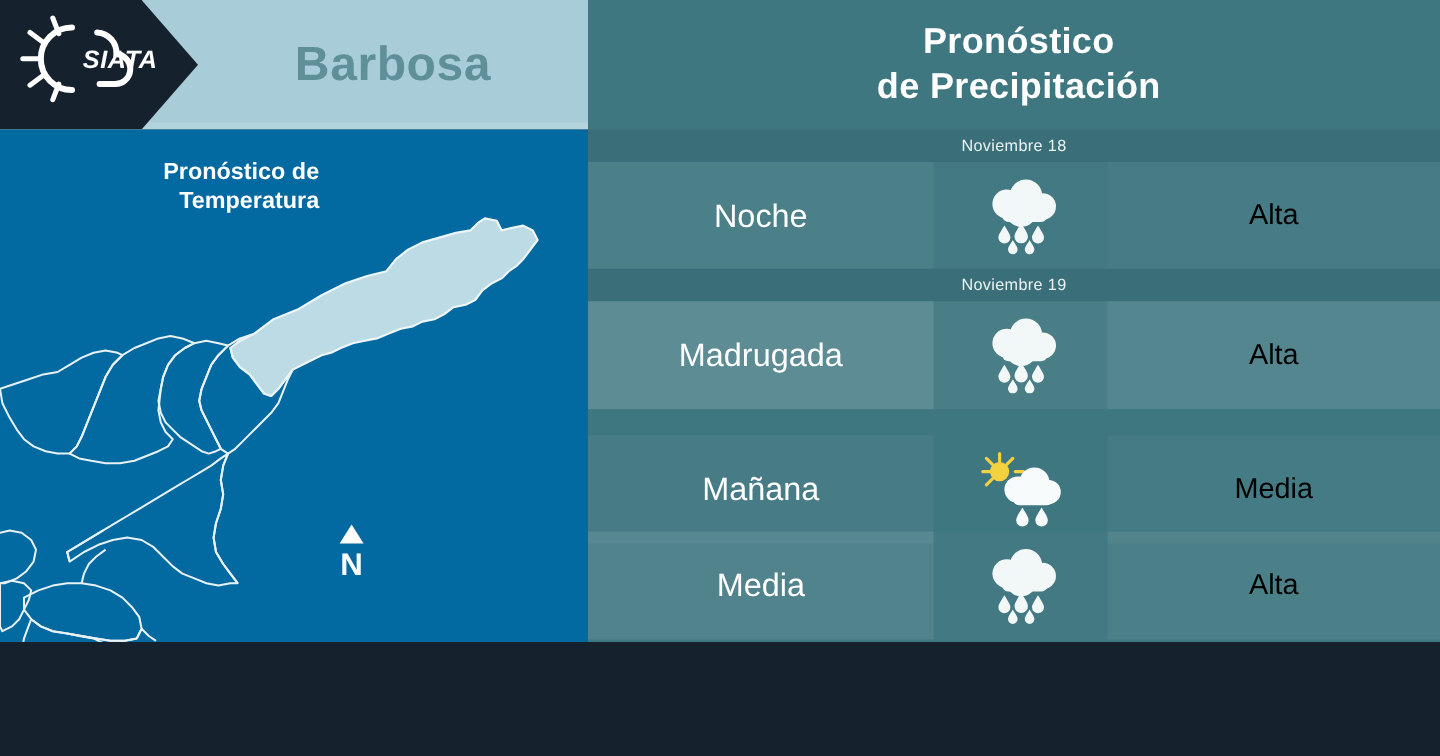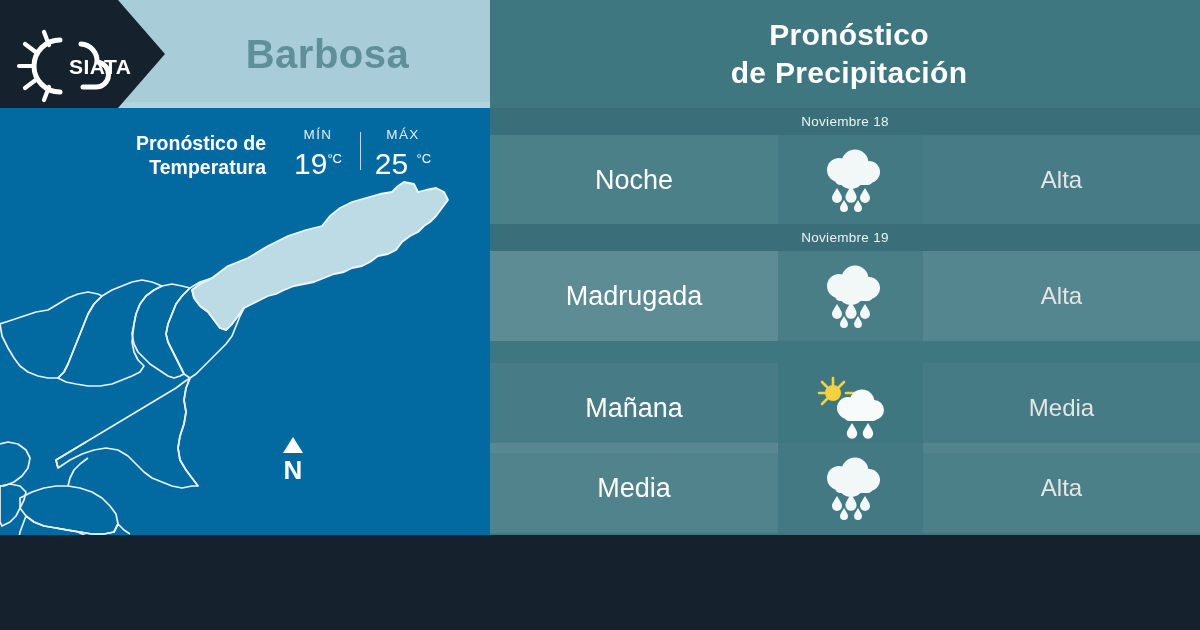--- a/index.html
+++ b/index.html
@@ -10,21 +10,21 @@
     background:#16212e;
   }
   #poster{position:relative;width:1200px;height:630px;overflow:hidden;}
 
   
   .left-col{position:absolute;left:0;top:0;width:490px;height:535px;}
   .left-header{position:absolute;left:0;top:0;width:490px;height:108px;background:#a8cdd8;}
   .left-header .hdr-sheen{position:absolute;left:0;bottom:0;width:100%;height:6px;background:rgba(255,255,255,.14);}
   .chevron{position:absolute;left:0;top:0;width:165px;height:108px;background:#16212e;
            clip-path:polygon(0 0,118px 0,165px 54px,118px 108px,0 108px);}
-  .logo-wrap{position:absolute;left:14px;top:24px;width:120px;height:84px;}
+  .logo-wrap{position:absolute;left:14px;top:7px;width:120px;height:84px;font-style:italic;}
   .city-name{position:absolute;left:165px;top:0;width:325px;height:108px;
              display:flex;align-items:center;justify-content:center;
              font-size:40px;font-weight:bold;color:#5f8f99;letter-spacing:.5px;}
 
   .map-panel{position:absolute;left:0;top:108px;width:490px;height:427px;background:#0369a1;}
   .temp-block{position:absolute;left:88px;top:18px;width:380px;height:62px;display:flex;align-items:flex-start;}
   .temp-title{font-size:19.5px;font-weight:bold;color:#ffffff;line-height:24px;text-align:right;width:178px;padding-top:5px;}
   .temp-vals{display:flex;align-items:flex-start;margin-left:16px;}
   .tcell{display:flex;flex-direction:column;align-items:center;width:72px;}
   .tlabel{font-size:13.5px;color:#e2eff2;letter-spacing:1.4px;line-height:17px;}
@@ -43,21 +43,21 @@
 
   .date-band{position:absolute;left:0;width:710px;height:27px;background:#3a6e79;
              display:flex;align-items:center;justify-content:center;
              font-size:13.5px;color:#eaf3f5;letter-spacing:.3px;}
   .date-band.b1{top:108px;}
   .date-band.b2{top:224px;}
 
   .frow{position:absolute;left:0;width:710px;height:90px;display:flex;align-items:center;}
   .frow .c-time{width:288px;text-align:center;font-size:27px;color:#ffffff;}
   .frow .c-icon{width:145px;display:flex;align-items:center;justify-content:center;}
-  .frow .c-prob{flex:1;text-align:center;font-size:24px;color:#e5e5e5;}
+  .frow .c-prob{flex:1;text-align:center;font-size:24px;color:#000000;}
   .cellA{position:absolute;left:0;top:0;width:288px;height:90px;}
   .cellB{position:absolute;left:288px;top:0;width:145px;height:90px;}
   .cellC{position:absolute;left:433px;top:0;width:277px;height:90px;}
 
   .r0{top:135px;align-items:center;} .r1{top:251px;} .r2{top:363px;} .r3{top:443px;}
 
   
   .footer{position:absolute;left:0;top:535px;width:1200px;height:95px;background:#16212e;}
 </style>
 </head>
@@ -90,31 +90,20 @@
       <div class="city-name">Barbosa</div>
     </div>
 
     <div class="map-panel">
 
       <div class="temp-block">
         <div class="temp-title">
           <div>Pronóstico de</div>
           <div>Temperatura</div>
         </div>
-        <div class="temp-vals">
-          <div class="tcell">
-            <div class="tlabel">MÍN</div>
-            <div class="tval"><span>19</span><sup>°C</sup></div>
-          </div>
-          <div class="tdiv"></div>
-          <div class="tcell">
-            <div class="tlabel">MÁX</div>
-            <div class="tval"><span>25</span> <sup>°C</sup></div>
-          </div>
-        </div>
       </div>
 
       <svg class="map-svg" viewBox="0 0 490 397">
         <g fill="none" stroke="#e8f2f5" stroke-width="1.7" stroke-linejoin="round">
 
           <path fill="#bcdbe4" stroke="#eef6f8" stroke-width="1.8" d="M212 140 L228 128 L248 120 L268 108 L288 98 L306 92 L322 88 L330 78 L340 70 L352 64 L366 60 L380 56 L392 54 L398 48 L404 44 L414 46 L418 54 L426 52 L436 50 L444 54 L448 62 L442 70 L436 78 L430 84 L424 88 L418 94 L410 98 L402 104 L396 112 L388 116 L378 118 L370 124 L362 128 L352 130 L344 134 L334 136 L324 140 L314 144 L304 146 L294 148 L284 152 L276 156 L268 158 L260 162 L252 166 L244 170 L238 178 L232 186 L226 192 L220 190 L214 182 L208 174 L200 168 L194 160 L192 152 L200 146 Z"></path>
 
           <path d="M212 140 L200 146 L192 152 L194 160 L200 168 L208 174 L214 182 L220 190 L226 192 L232 186 L238 178 L244 170 L240 178 L236 188 L232 198 L226 206 L220 212 L214 218 L208 224 L202 230 L196 236 L190 240 L184 236 L180 228 L176 220 L172 212 L168 204 L166 196 L168 186 L172 176 L176 166 L182 158 L190 150 L200 144 Z"></path>
 
           <path d="M166 196 L168 186 L172 176 L176 166 L182 158 L190 150 L182 148 L172 146 L162 148 L154 152 L146 158 L140 166 L136 176 L134 186 L132 196 L134 206 L138 214 L144 220 L150 226 L156 230 L162 234 L168 238 L174 240 L180 238 L184 236 L180 228 L176 220 L172 212 L168 204 Z"></path>

